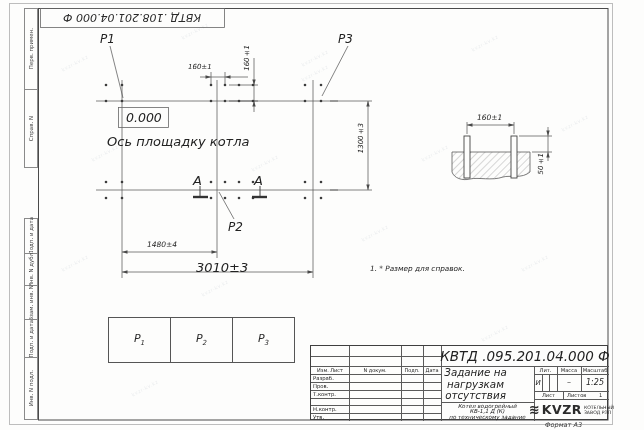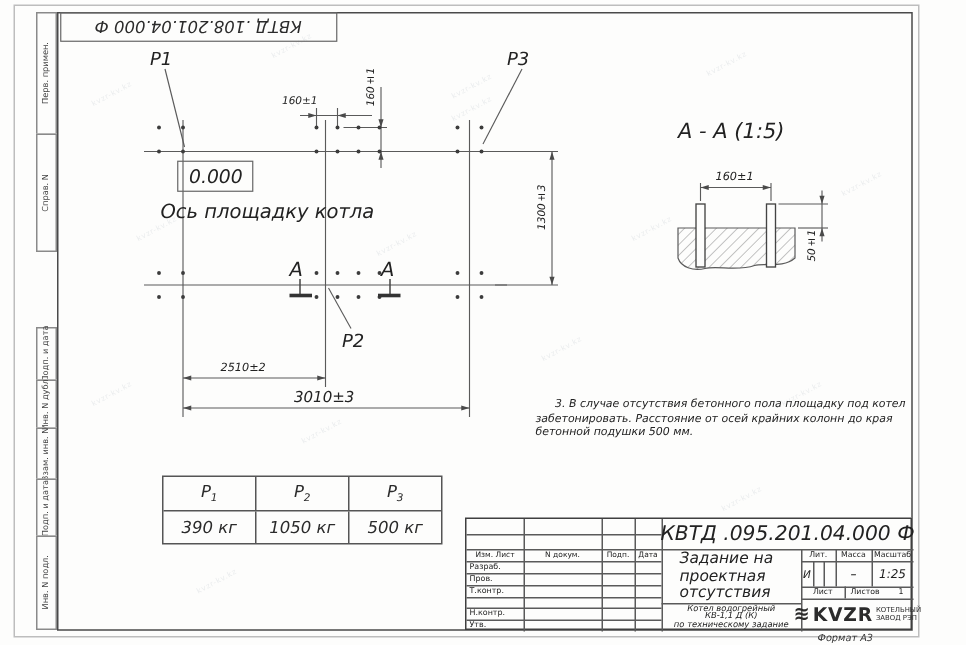--- a/index.html
+++ b/index.html
@@ -215,49 +215,43 @@
   </div>
 
   <span class="dt" style="left:100px;top:32px;font-size:12px">P1</span>
   <span class="dt" style="left:338px;top:32px;font-size:12px">P3</span>
   <span class="dt" style="left:228px;top:220px;font-size:12px">P2</span>
   <span class="dt" style="left:126px;top:110px;font-size:12.5px">0.000</span>
   <span class="dt" style="left:107px;top:134px;font-size:13px">Ось площадку котла</span>
   <span class="dt" style="left:188px;top:63px;font-size:7px">160±1</span>
   <span class="dt rot" style="left:243px;top:45px;font-size:7px">160±1</span>
   <span class="dt rot" style="left:357px;top:123px;font-size:7px">1300±3</span>
-  <span class="dt" style="left:147px;top:240px;font-size:7.5px">2510±2</span>
-  <span class="dt" style="left:196px;top:260px;font-size:10px">3010±3</span>
+  <span class="dt" style="left:147px;top:240px;font-size:7.5px">1480±4</span>
+  <span class="dt" style="left:196px;top:260px;font-size:13px">3010±3</span>
   <span class="dt" style="left:193px;top:173px;font-size:13px">А</span>
   <span class="dt" style="left:254px;top:173px;font-size:13px">А</span>
 
-  <span class="dt" style="left:452px;top:80px;font-size:14px">А - А (1:5)</span>
   <span class="dt" style="left:477px;top:113px;font-size:7.5px">160±1</span>
   <span class="dt rot" style="left:537px;top:153px;font-size:7px">50±1</span>
 
   <div id="notes">
-    <p>3. В случае отсутствия бетонного пола площадку под котел забетонировать. Расстояние от осей крайних колонн до края бетонной подушки 500 мм.</p>
+    <p>1. * Размер для справок.</p>
   </div>
 
   <div id="loadtable">
     <div class="row">
       <div class="cell">
           <span><i>P</i><sub>1</sub></span>
         </div>
       <div class="cell">
           <span><i>P</i><sub>2</sub></span>
         </div>
       <div class="cell">
           <span><i>P</i><sub>3</sub></span>
         </div>
-    </div>
-    <div class="row">
-      <div class="cell">390 кг</div>
-      <div class="cell">1050 кг</div>
-      <div class="cell">500 кг</div>
     </div>
   </div>
 
   <div id="tb">
 
     <div class="hl" style="left:0;top:10px;width:130px"></div>
     <div class="hl" style="left:0;top:20px;width:298px"></div>
     <div class="hl" style="left:0;top:28px;width:130px"></div>
     <div class="hl" style="left:0;top:36px;width:130px"></div>
     <div class="hl" style="left:0;top:44px;width:130px"></div>
@@ -285,23 +279,23 @@
     <div class="t c" style="left:38px;top:20px;width:52px;height:8px;font-size:5px">N докум.</div>
     <div class="t c" style="left:90px;top:20px;width:22px;height:8px;font-size:5px">Подп.</div>
     <div class="t c" style="left:112px;top:20px;width:18px;height:8px;font-size:5px">Дата</div>
 
     <div class="t" style="left:2px;top:29px;font-size:5.3px">Разраб.</div>
     <div class="t" style="left:2px;top:37px;font-size:5.3px">Пров.</div>
     <div class="t" style="left:2px;top:45px;font-size:5.3px">Т.контр.</div>
     <div class="t" style="left:2px;top:60px;font-size:5.3px">Н.контр.</div>
     <div class="t" style="left:2px;top:68px;font-size:5.3px">Утв.</div>
 
-    <div class="t it" style="left:142px;top:21px;width:93px;font-size:10.3px;line-height:11.5px">
+    <div class="t it" style="left:118px;top:21px;width:93px;text-align:center;font-size:10.3px;line-height:11.5px">
       <div>Задание на</div>
-      <div>проектная</div>
+      <div>нагрузкам</div>
       <div>отсутствия</div>
     </div>
     <div class="t it" style="left:130px;top:57.5px;width:93px;text-align:center;font-size:5.6px;line-height:5.9px">
       <div>Котел водогрейный</div>
       <div>КВ-1,1 Д (К)</div>
       <div>по техническому задание</div>
     </div>
 
     <div class="t c" style="left:223px;top:20px;width:23px;height:8px;font-size:5.2px">Лит.</div>
     <div class="t c" style="left:246px;top:20px;width:24px;height:8px;font-size:5.2px">Масса</div>

